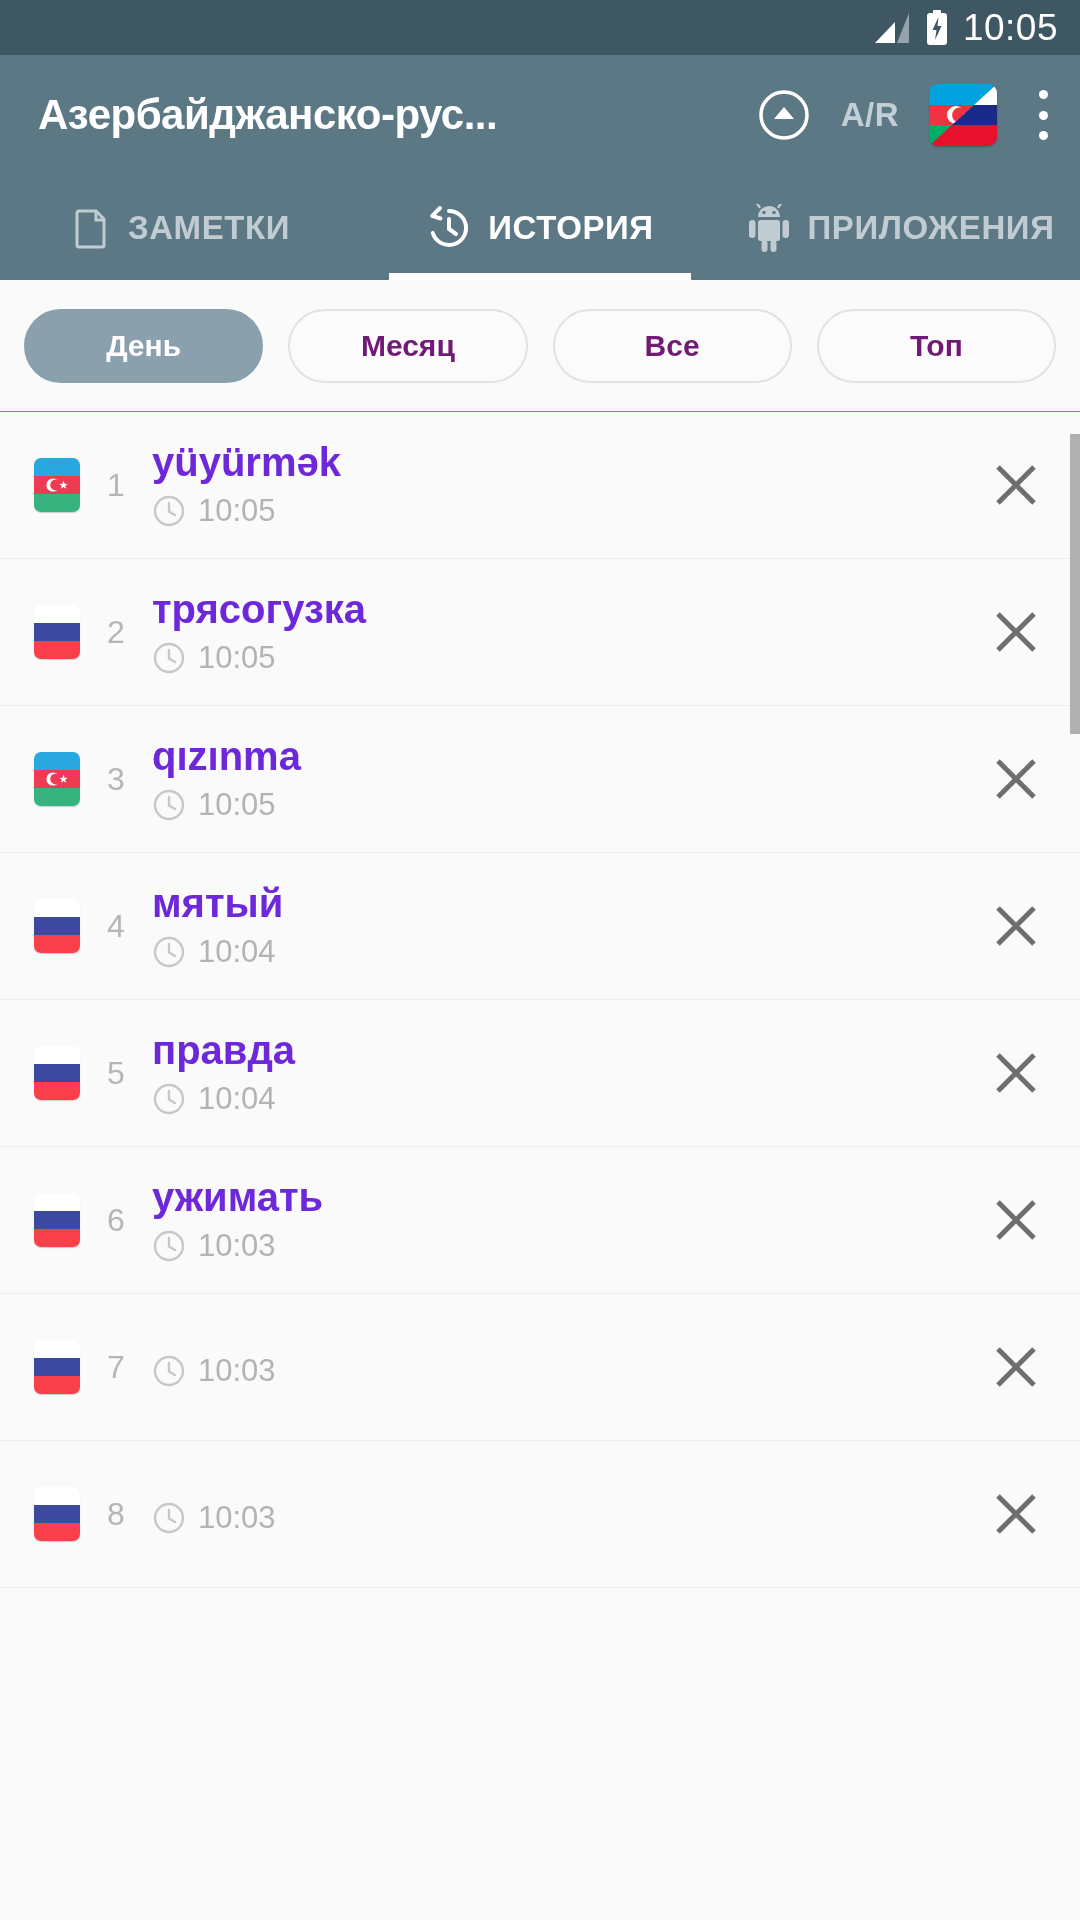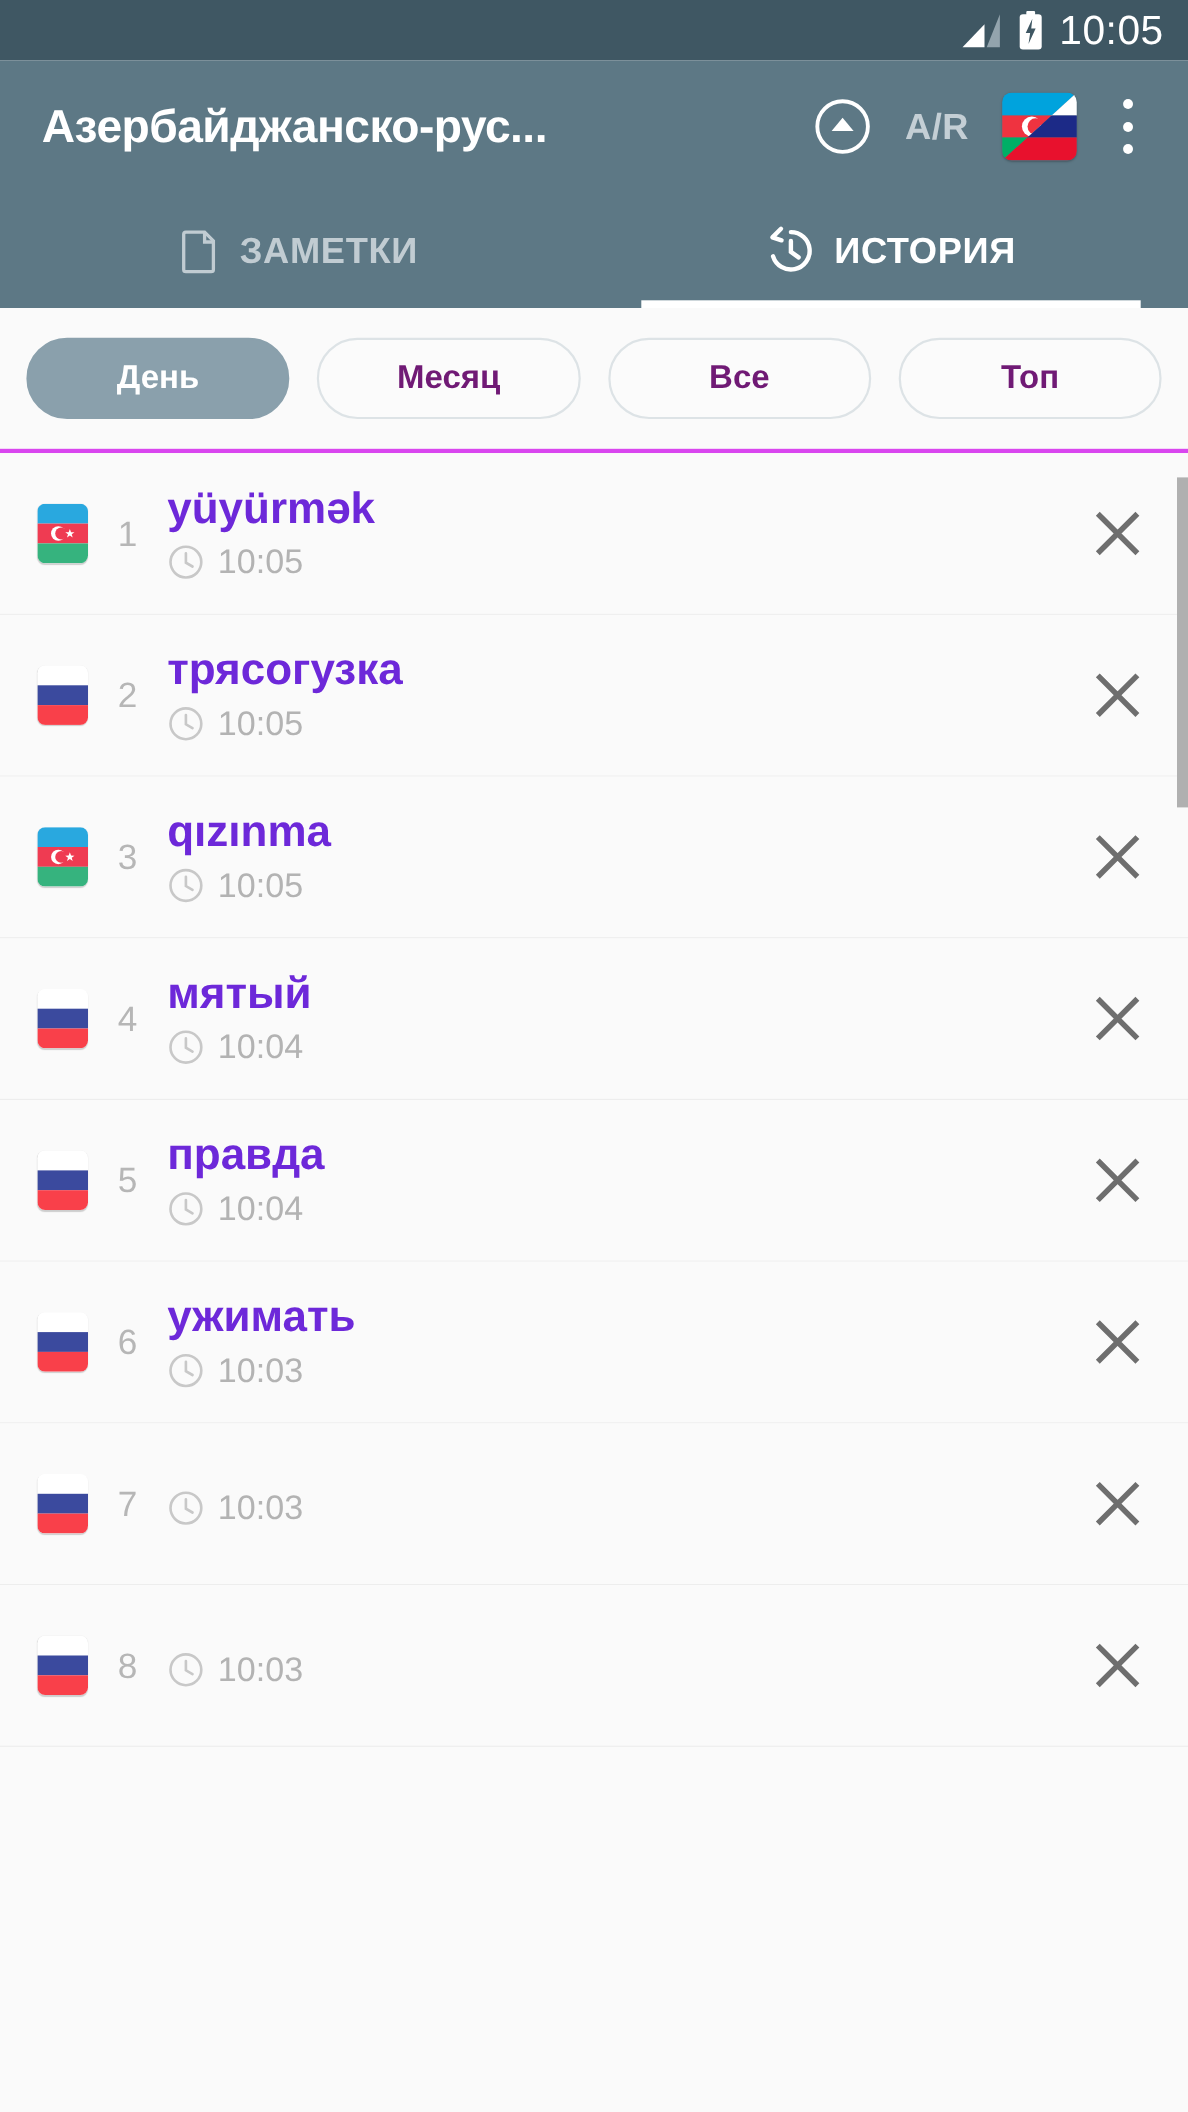--- a/index.html
+++ b/index.html
@@ -34,21 +34,21 @@
   
   .appbar {
     background: #5d7885;
     height: 225px;
     position: relative;
   }
   .appbar-top {
     height: 120px;
     display: flex;
     align-items: center;
-    padding: 0 39px 0 38px;
+    padding: 0 21px 0 38px;
   }
   .app-title {
     color: #ffffff;
     font-size: 42px;
     font-weight: bold;
     white-space: nowrap;
     overflow: hidden;
     flex: 0 0 auto;
     max-width: 540px;
     letter-spacing: -0.5px;
@@ -123,21 +123,21 @@
   .tab-icon { display:block; }
 
   
   .chipbar {
     height: 132px;
     display: flex;
     align-items: center;
     gap: 25px;
     padding: 0 24px;
     background: #fafafa;
-    border-bottom: 4px solid #d946ef;
+    border-bottom: 1px solid #d946ef;
   }
   .chip {
     flex: 1 1 0;
     height: 74px;
     border-radius: 38px;
     display: flex;
     align-items: center;
     justify-content: center;
     font-size: 30px;
     font-weight: bold;
@@ -302,20 +302,34 @@
     <div class="tab active">
       <svg class="tab-icon" width="46" height="46" viewBox="0 0 46 46">
         <path d="M23 6 a17 17 0 1 1 -16.2 22" fill="none" stroke="#ffffff" stroke-width="4" stroke-linecap="round"></path>
         <path d="M14 3 L6.2 10.8 L14.5 13.5" fill="none" stroke="#ffffff" stroke-width="4" stroke-linejoin="round" stroke-linecap="round"></path>
         <path d="M23 14 v10 l7 5" fill="none" stroke="#ffffff" stroke-width="4" stroke-linecap="round"></path>
       </svg>
       <span class="tab-label">ИСТОРИЯ</span>
       <div class="tab-ink"></div>
     </div>
 
+    <div class="tab inactive">
+      <svg class="tab-icon" width="46" height="48" viewBox="0 0 46 48">
+        <path d="M12 13 a11 11 0 0 1 22 0 z" fill="#c1ccd2"></path>
+        <circle cx="18" cy="8.5" r="1.8" fill="#5d7885"></circle>
+        <circle cx="28" cy="8.5" r="1.8" fill="#5d7885"></circle>
+        <path d="M13.5 3 L11 -0.5 M32.5 3 L35 -0.5" stroke="#c1ccd2" stroke-width="2.2" stroke-linecap="round"></path>
+        <rect x="12" y="16" width="22" height="21" rx="2.5" fill="#c1ccd2"></rect>
+        <rect x="3" y="16" width="6.5" height="18" rx="3.2" fill="#c1ccd2"></rect>
+        <rect x="36.5" y="16" width="6.5" height="18" rx="3.2" fill="#c1ccd2"></rect>
+        <rect x="15.5" y="36" width="6" height="12" rx="3" fill="#c1ccd2"></rect>
+        <rect x="24.5" y="36" width="6" height="12" rx="3" fill="#c1ccd2"></rect>
+      </svg>
+      <span class="tab-label">ПРИЛОЖЕНИЯ</span>
+    </div>
   </div>
 </div>
 
 <div class="chipbar">
   <div class="chip on">
       <span>День</span>
     </div>
   <div class="chip off">
       <span>Месяц</span>
     </div>

